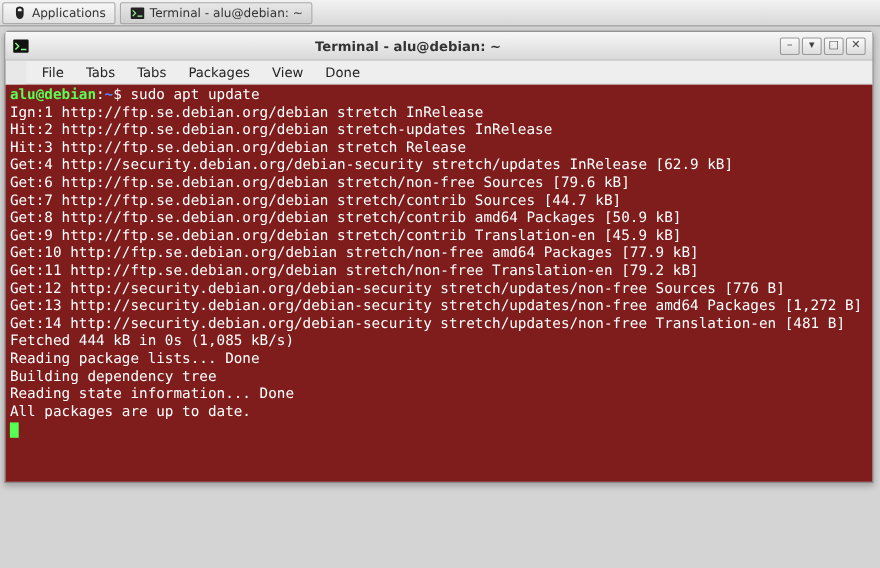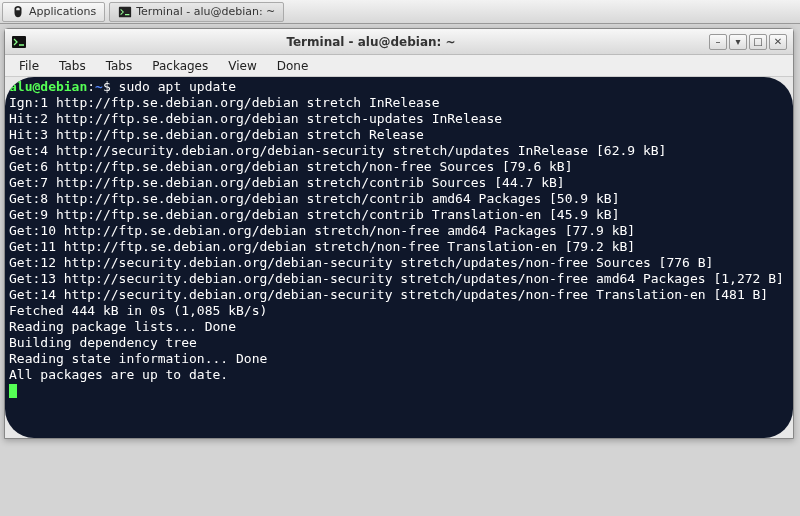--- a/index.html
+++ b/index.html
@@ -77,39 +77,39 @@
     font-size: 10px; color: #444;
     cursor: pointer;
   }
   .menubar {
     height: 22px;
     background: #eeeeee;
     border-bottom: 1px solid #ccc;
     display: flex;
     align-items: center;
     padding: 0 4px;
+    margin-left: 19px;
   }
   .menu-item {
     padding: 3px 10px;
     font-size: 12px;
     color: #222;
     cursor: pointer;
   }
   .terminal {
-    background: #0f172a;
+    background: #7f1d1d;
     color: #fff;
     font-family: "DejaVu Sans Mono", Consolas, monospace;
     font-size: 13px;
     line-height: 16px;
     padding: 2px 4px;
     height: 361px;
     overflow: hidden;
     white-space: pre-wrap;
     word-break: break-all;
-    border-radius: 29px;
   }
   .prompt-user { color: #55ff55; font-weight: bold; }
   .prompt-path { color: #5588ff; font-weight: bold; }
   .prompt-sep  { color: #ffffff; }
   .cmd { color: #ffffff; }
   .cursor-block {
     display: inline-block;
     width: 8px;
     height: 14px;
     background: #55ff55;

